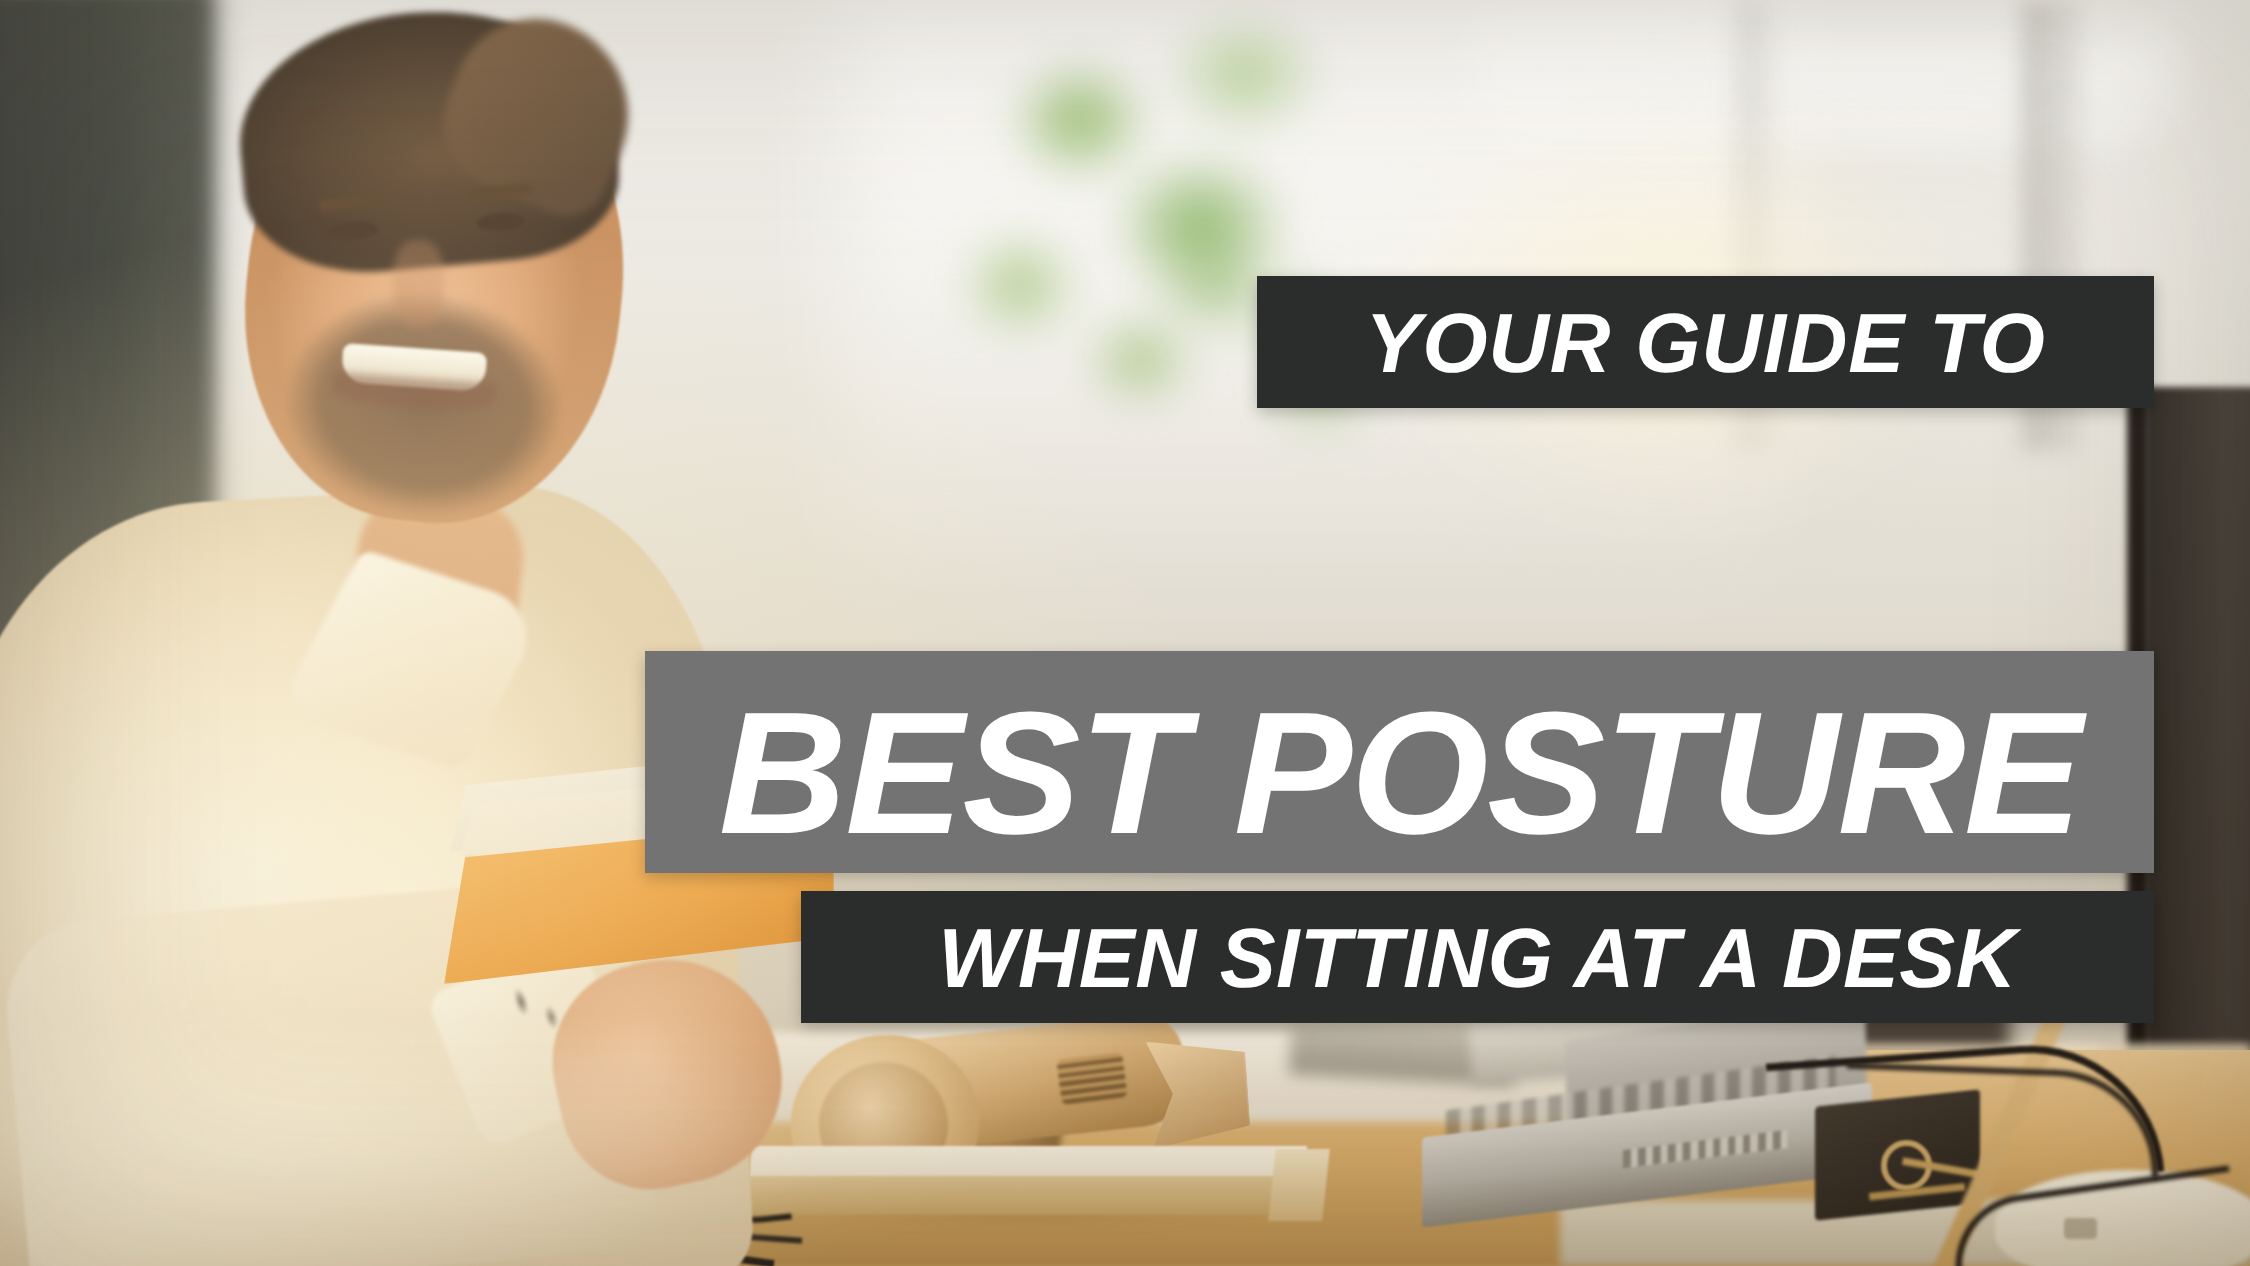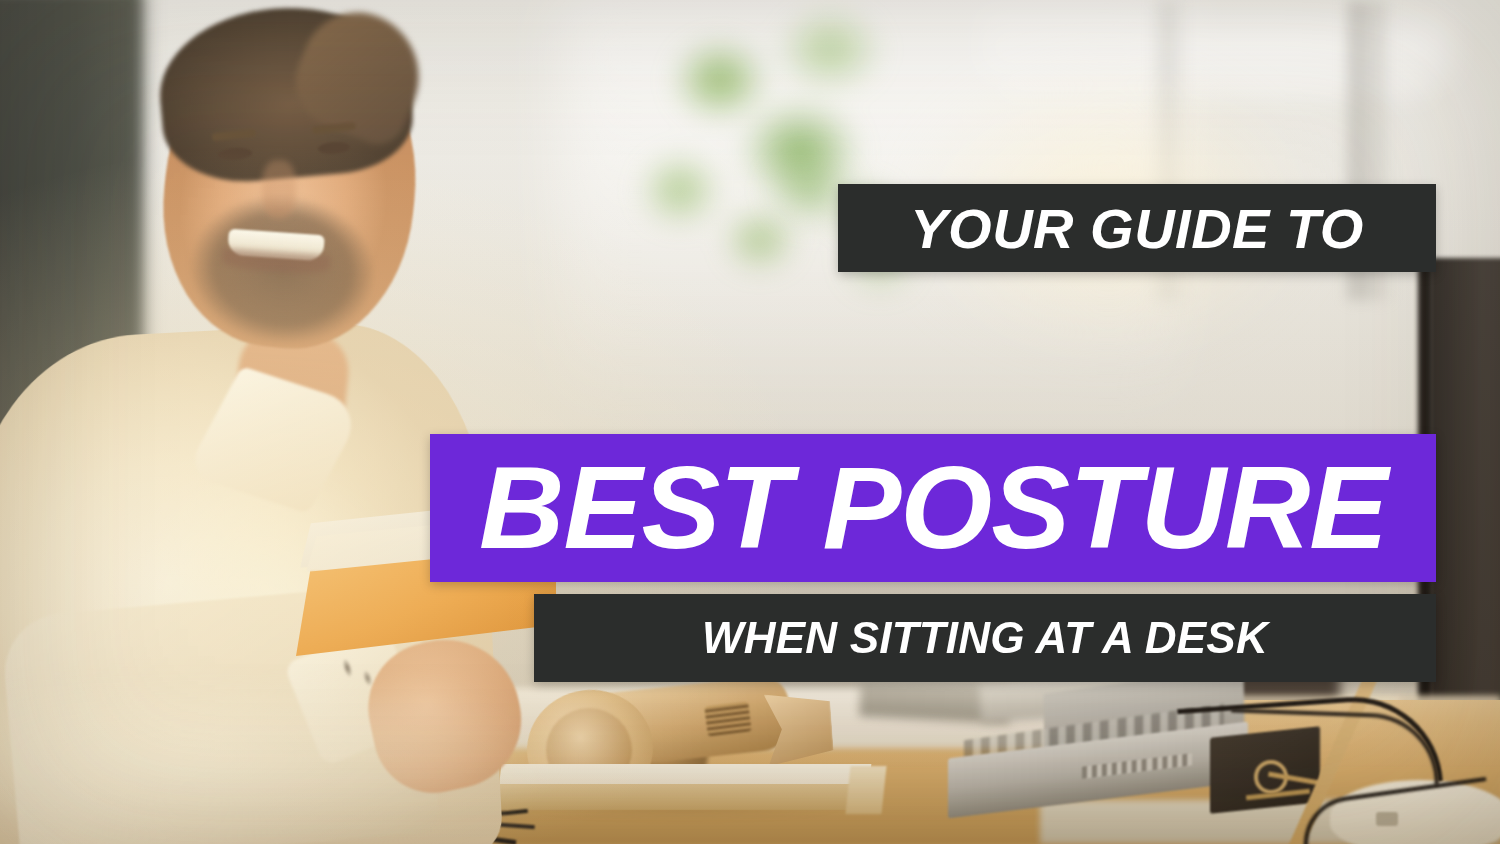--- a/index.html
+++ b/index.html
@@ -504,31 +504,32 @@
   .band-2{
     left:301px; top:277px; width:1123px; height:148px;
     background:#0ec7ee;
     justify-content:center;
     font-size:116px;
     letter-spacing:-1px;
   }
   
   .band-3{
     left:418px; top:434px; width:1006px; height:148px;
-    background:#6d28d9;
+    background:#737373;
     justify-content:center;
     font-size:116px;
     letter-spacing:-1px;
+    align-items:flex-end;
   }
   
   .band-4{
     left:522px; top:594px; width:902px; height:88px;
     background:#2b2d2c;
     justify-content:center;
-    font-size:44px;
+    font-size:56px;
     letter-spacing:0.2px;
   }
   .band span{ display:block; transform:scaleX(1.0); }
   .band-2 span, .band-3 span{ transform:scaleX(1.02); }
 </style>
 </head>
 <body>
 
 <div class="stage">
 

